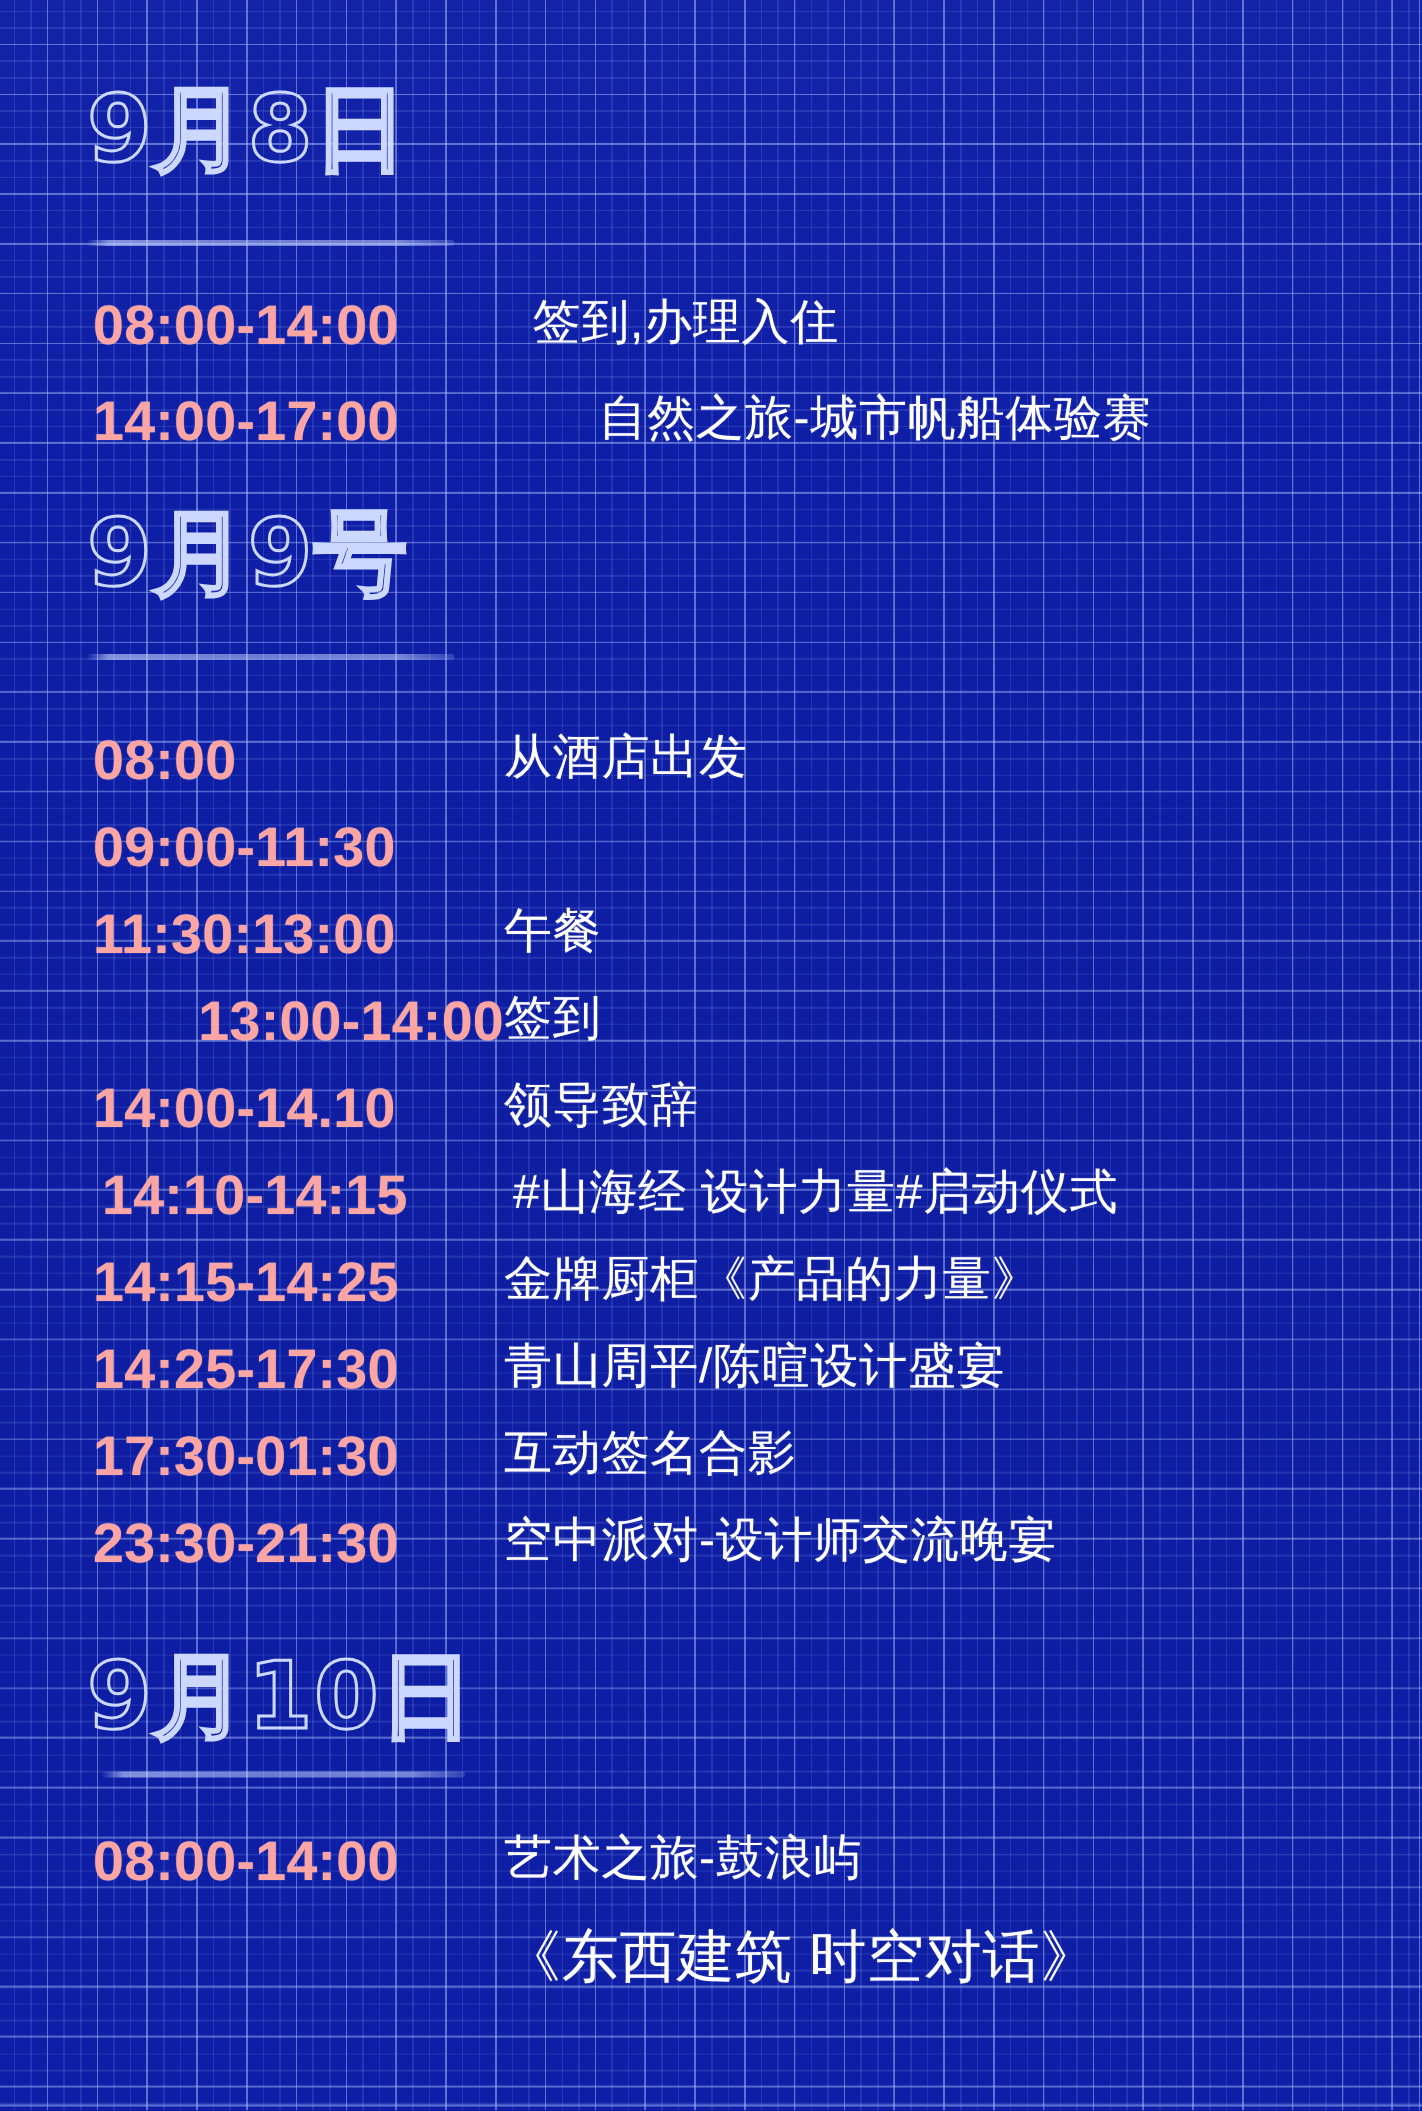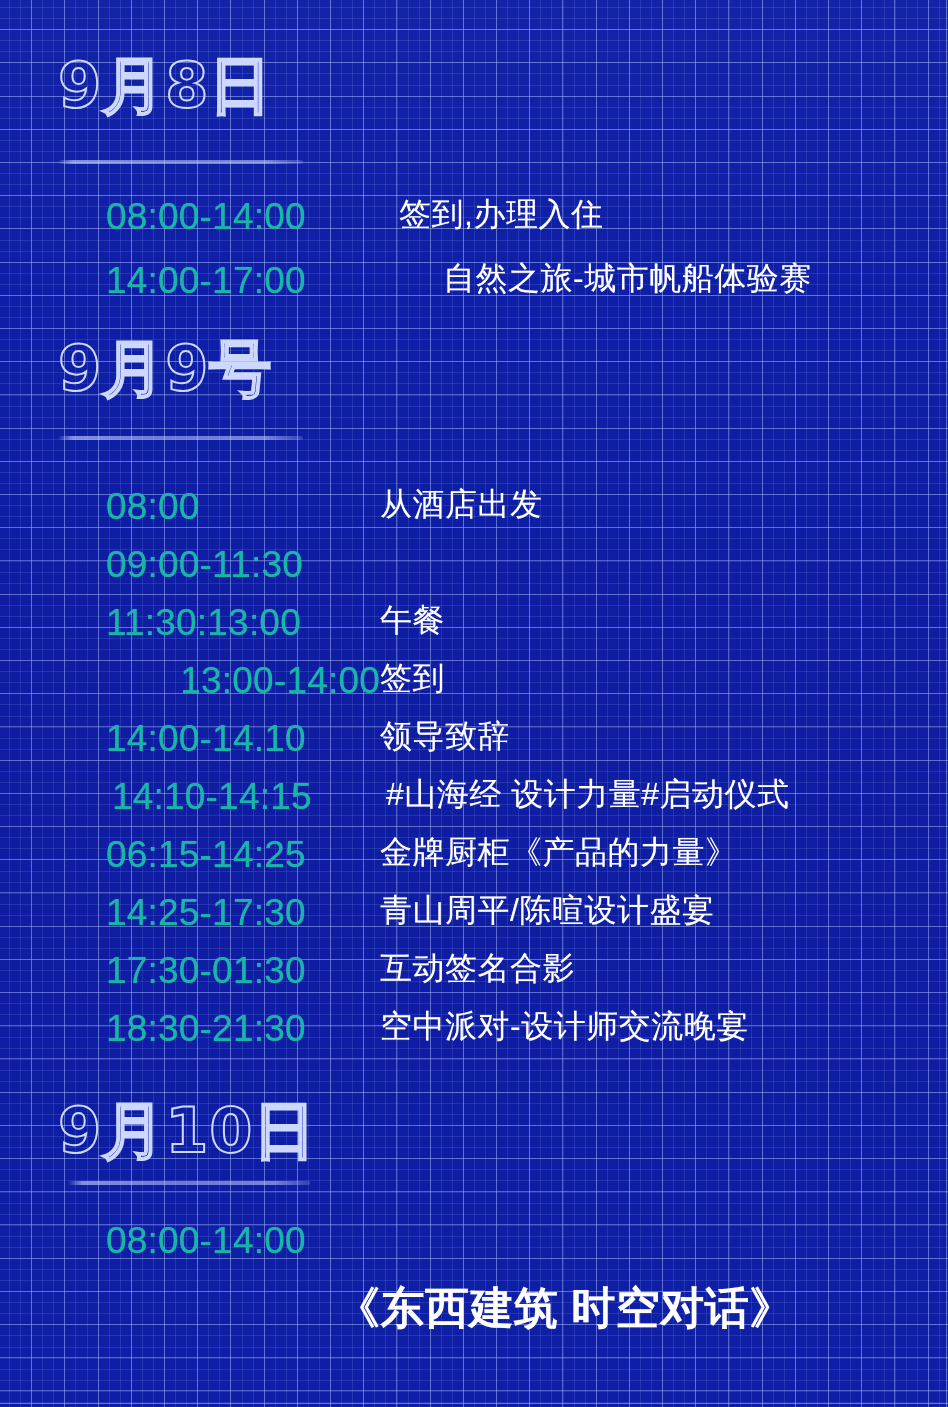--- a/index.html
+++ b/index.html
@@ -85,42 +85,40 @@
 
   
   .sched-row {
     position: absolute;
     display: flex;
     white-space: nowrap;
     line-height: 1;
   }
   .time {
     font-size: 37px;
-    font-weight: 400;
+    font-weight: 700;
     letter-spacing: 0.2px;
-    color: #14b8a6;
+    color: #fca5a5;
     text-shadow: 0 0 1px rgba(255,255,255,0.35);
-    margin-left: 44px;
   }
   .event {
     font-size: 32px;
     font-weight: 400;
     letter-spacing: 0.5px;
     color: #ffffff;
     text-shadow: 0 0 1px rgba(255,255,255,0.35);
   }
   .event-sub {
     position: absolute;
-    font-size: 44px;
+    font-size: 38px;
     letter-spacing: 0.5px;
     color: #ffffff;
     white-space: nowrap;
     line-height: 1;
     text-shadow: 0 0 1px rgba(255,255,255,0.35);
-    font-weight: bold;
   }
 </style>
 </head>
 <body>
 
 <div id="grid-bg"></div>
 <div id="grid-shade"></div>
 
 <div id="content">
 
@@ -163,41 +161,42 @@
     <span class="time" style="width:274px;">14:00-14.10</span>
     <span class="event">领导致辞</span>
   </div>
 
   <div class="sched-row" style="top:778px; left:68px;">
     <span class="time" style="width:274px;">14:10-14:15</span>
     <span class="event">#山海经 设计力量#启动仪式</span>
   </div>
 
   <div class="sched-row" style="top:836px; left:62px;">
-    <span class="time" style="width:274px;">06:15-14:25</span>
+    <span class="time" style="width:274px;">14:15-14:25</span>
     <span class="event">金牌厨柜《产品的力量》</span>
   </div>
 
   <div class="sched-row" style="top:894px; left:62px;">
     <span class="time" style="width:274px;">14:25-17:30</span>
     <span class="event">青山周平/陈暄设计盛宴</span>
   </div>
 
   <div class="sched-row" style="top:952px; left:62px;">
     <span class="time" style="width:274px;">17:30-01:30</span>
     <span class="event">互动签名合影</span>
   </div>
 
   <div class="sched-row" style="top:1010px; left:62px;">
-    <span class="time" style="width:274px;">18:30-21:30</span>
+    <span class="time" style="width:274px;">23:30-21:30</span>
     <span class="event">空中派对-设计师交流晚宴</span>
   </div>
 
   <div class="day-title" style="top:1100px;">9月10日</div>
   <div class="day-rule" style="top:1181px; left:68px; width:242px;"></div>
 
   <div class="sched-row" style="top:1222px; left:62px;">
     <span class="time" style="width:274px;">08:00-14:00</span>
+    <span class="event">艺术之旅-鼓浪屿</span>
   </div>
 
   <div class="event-sub" style="top:1286px; left:336px;">《东西建筑 时空对话》</div>
 
 </div>
 
 </body></html>

